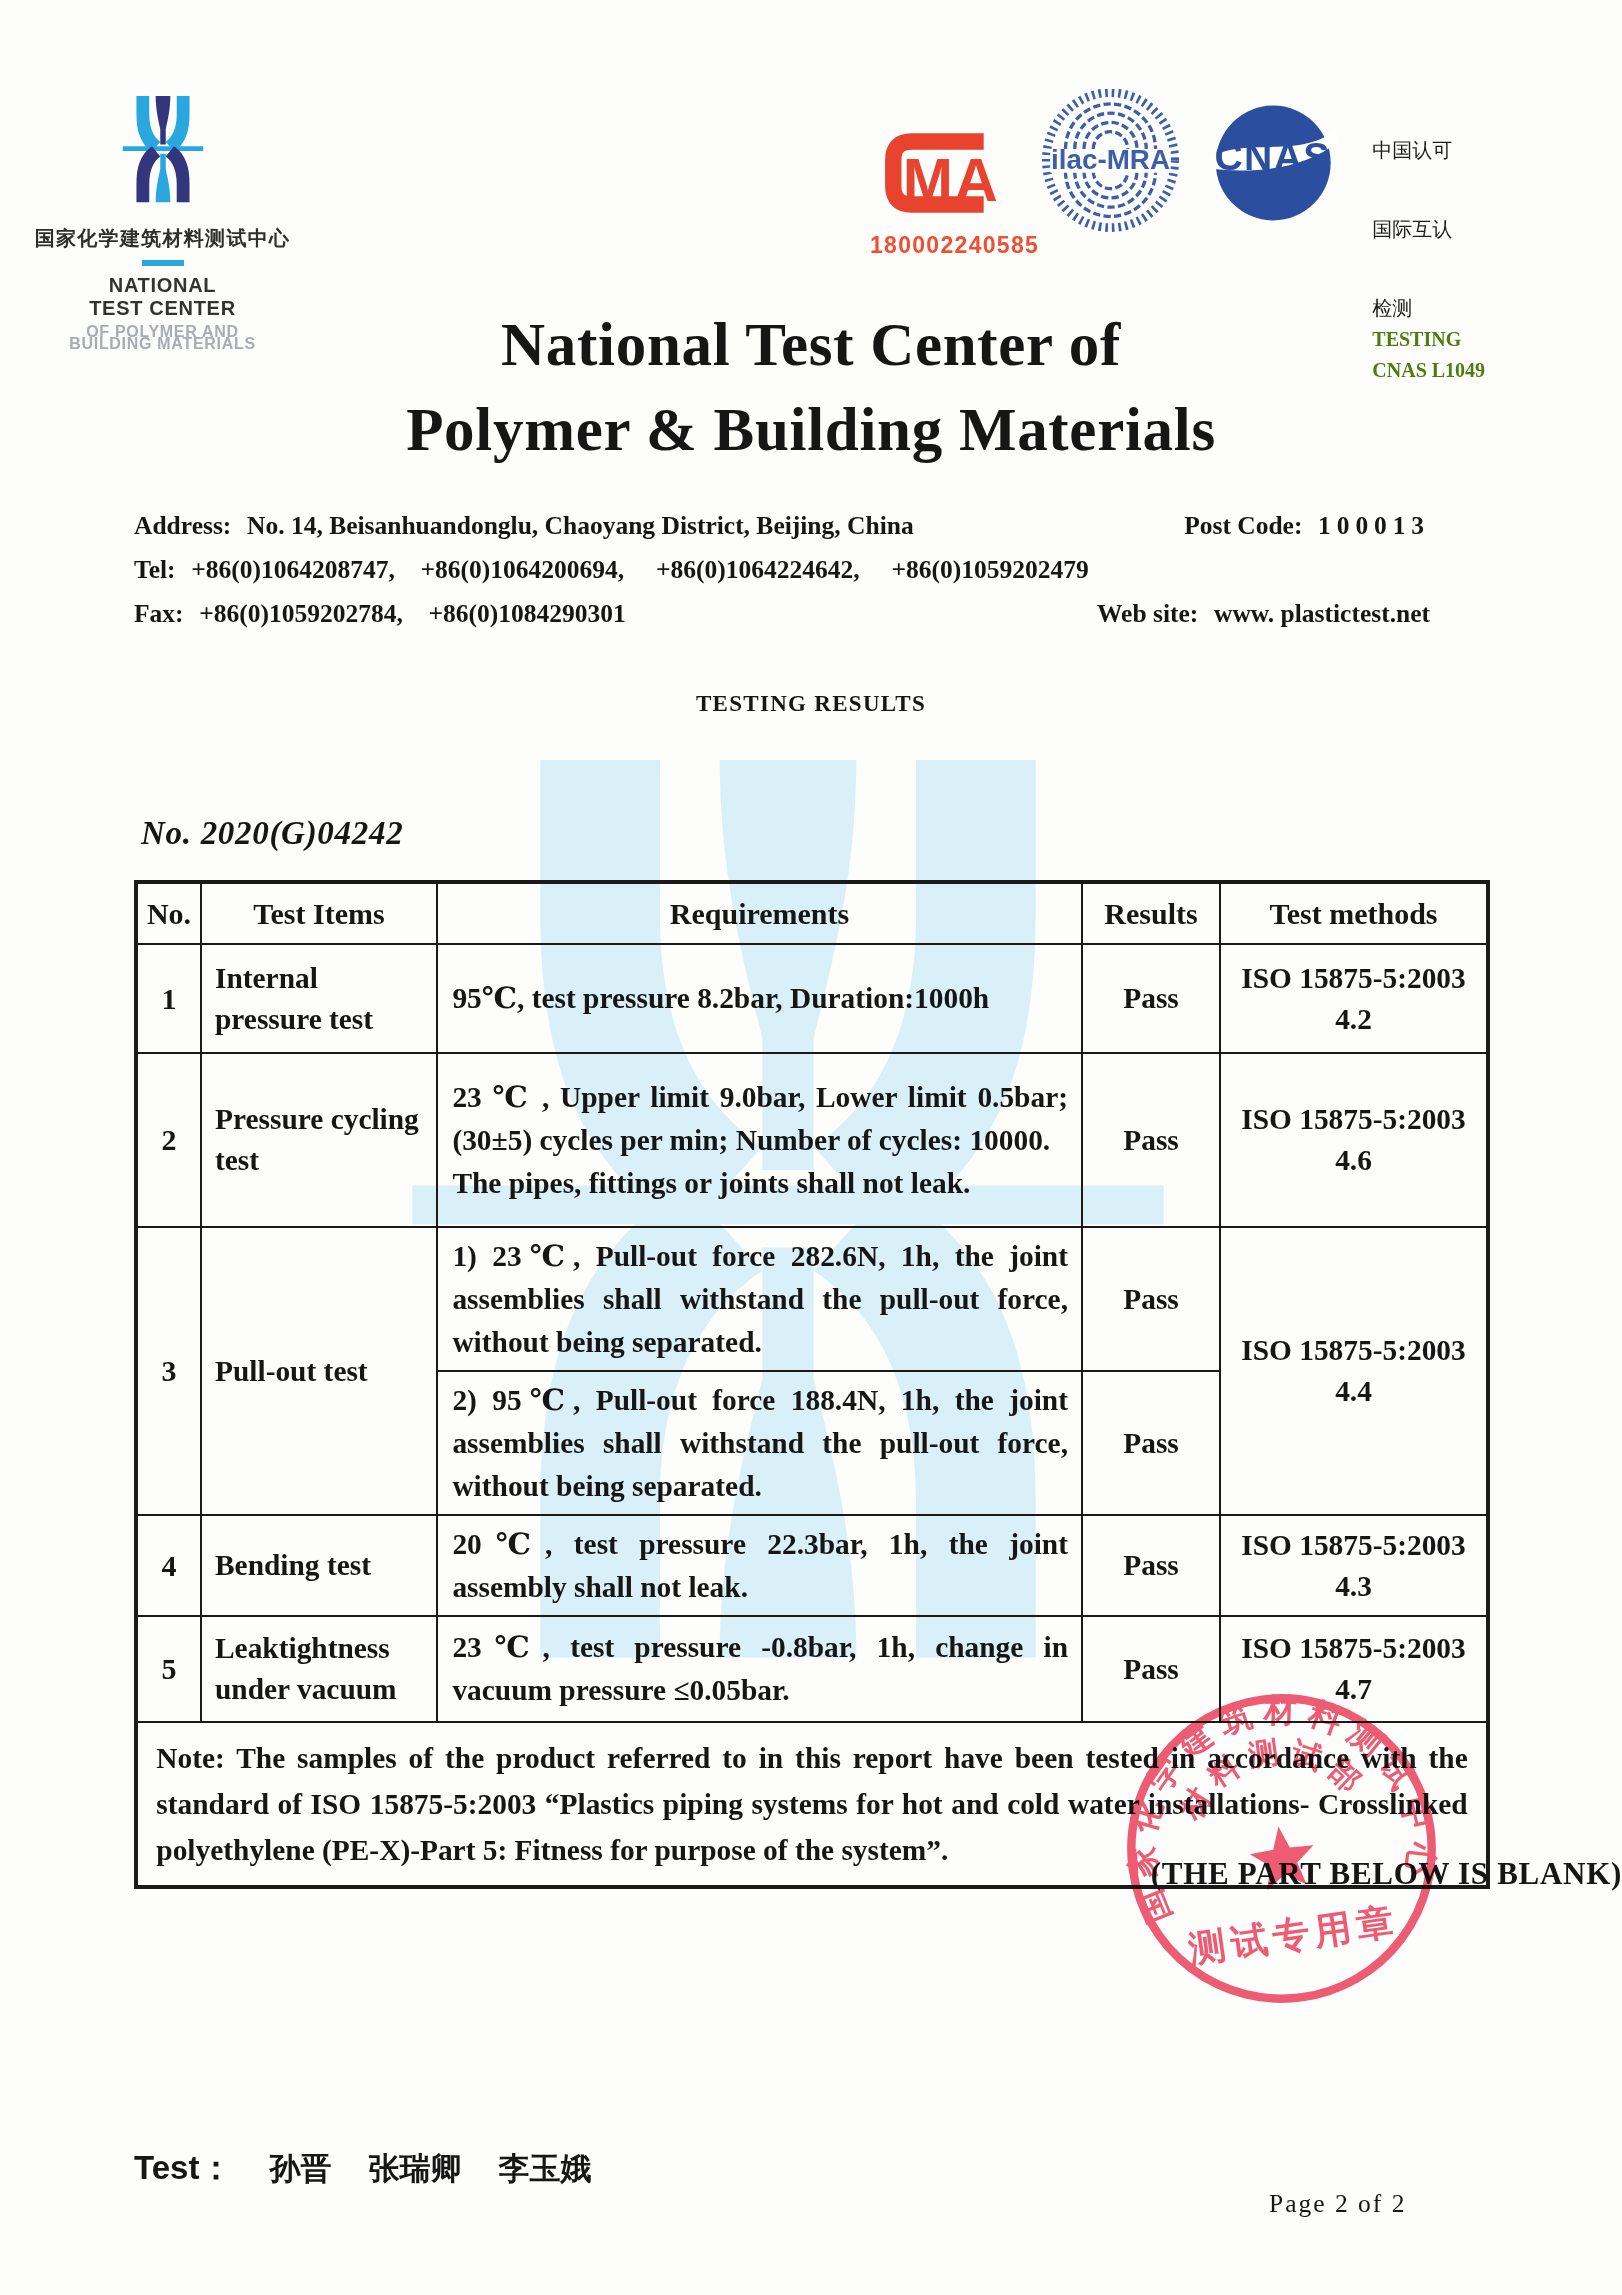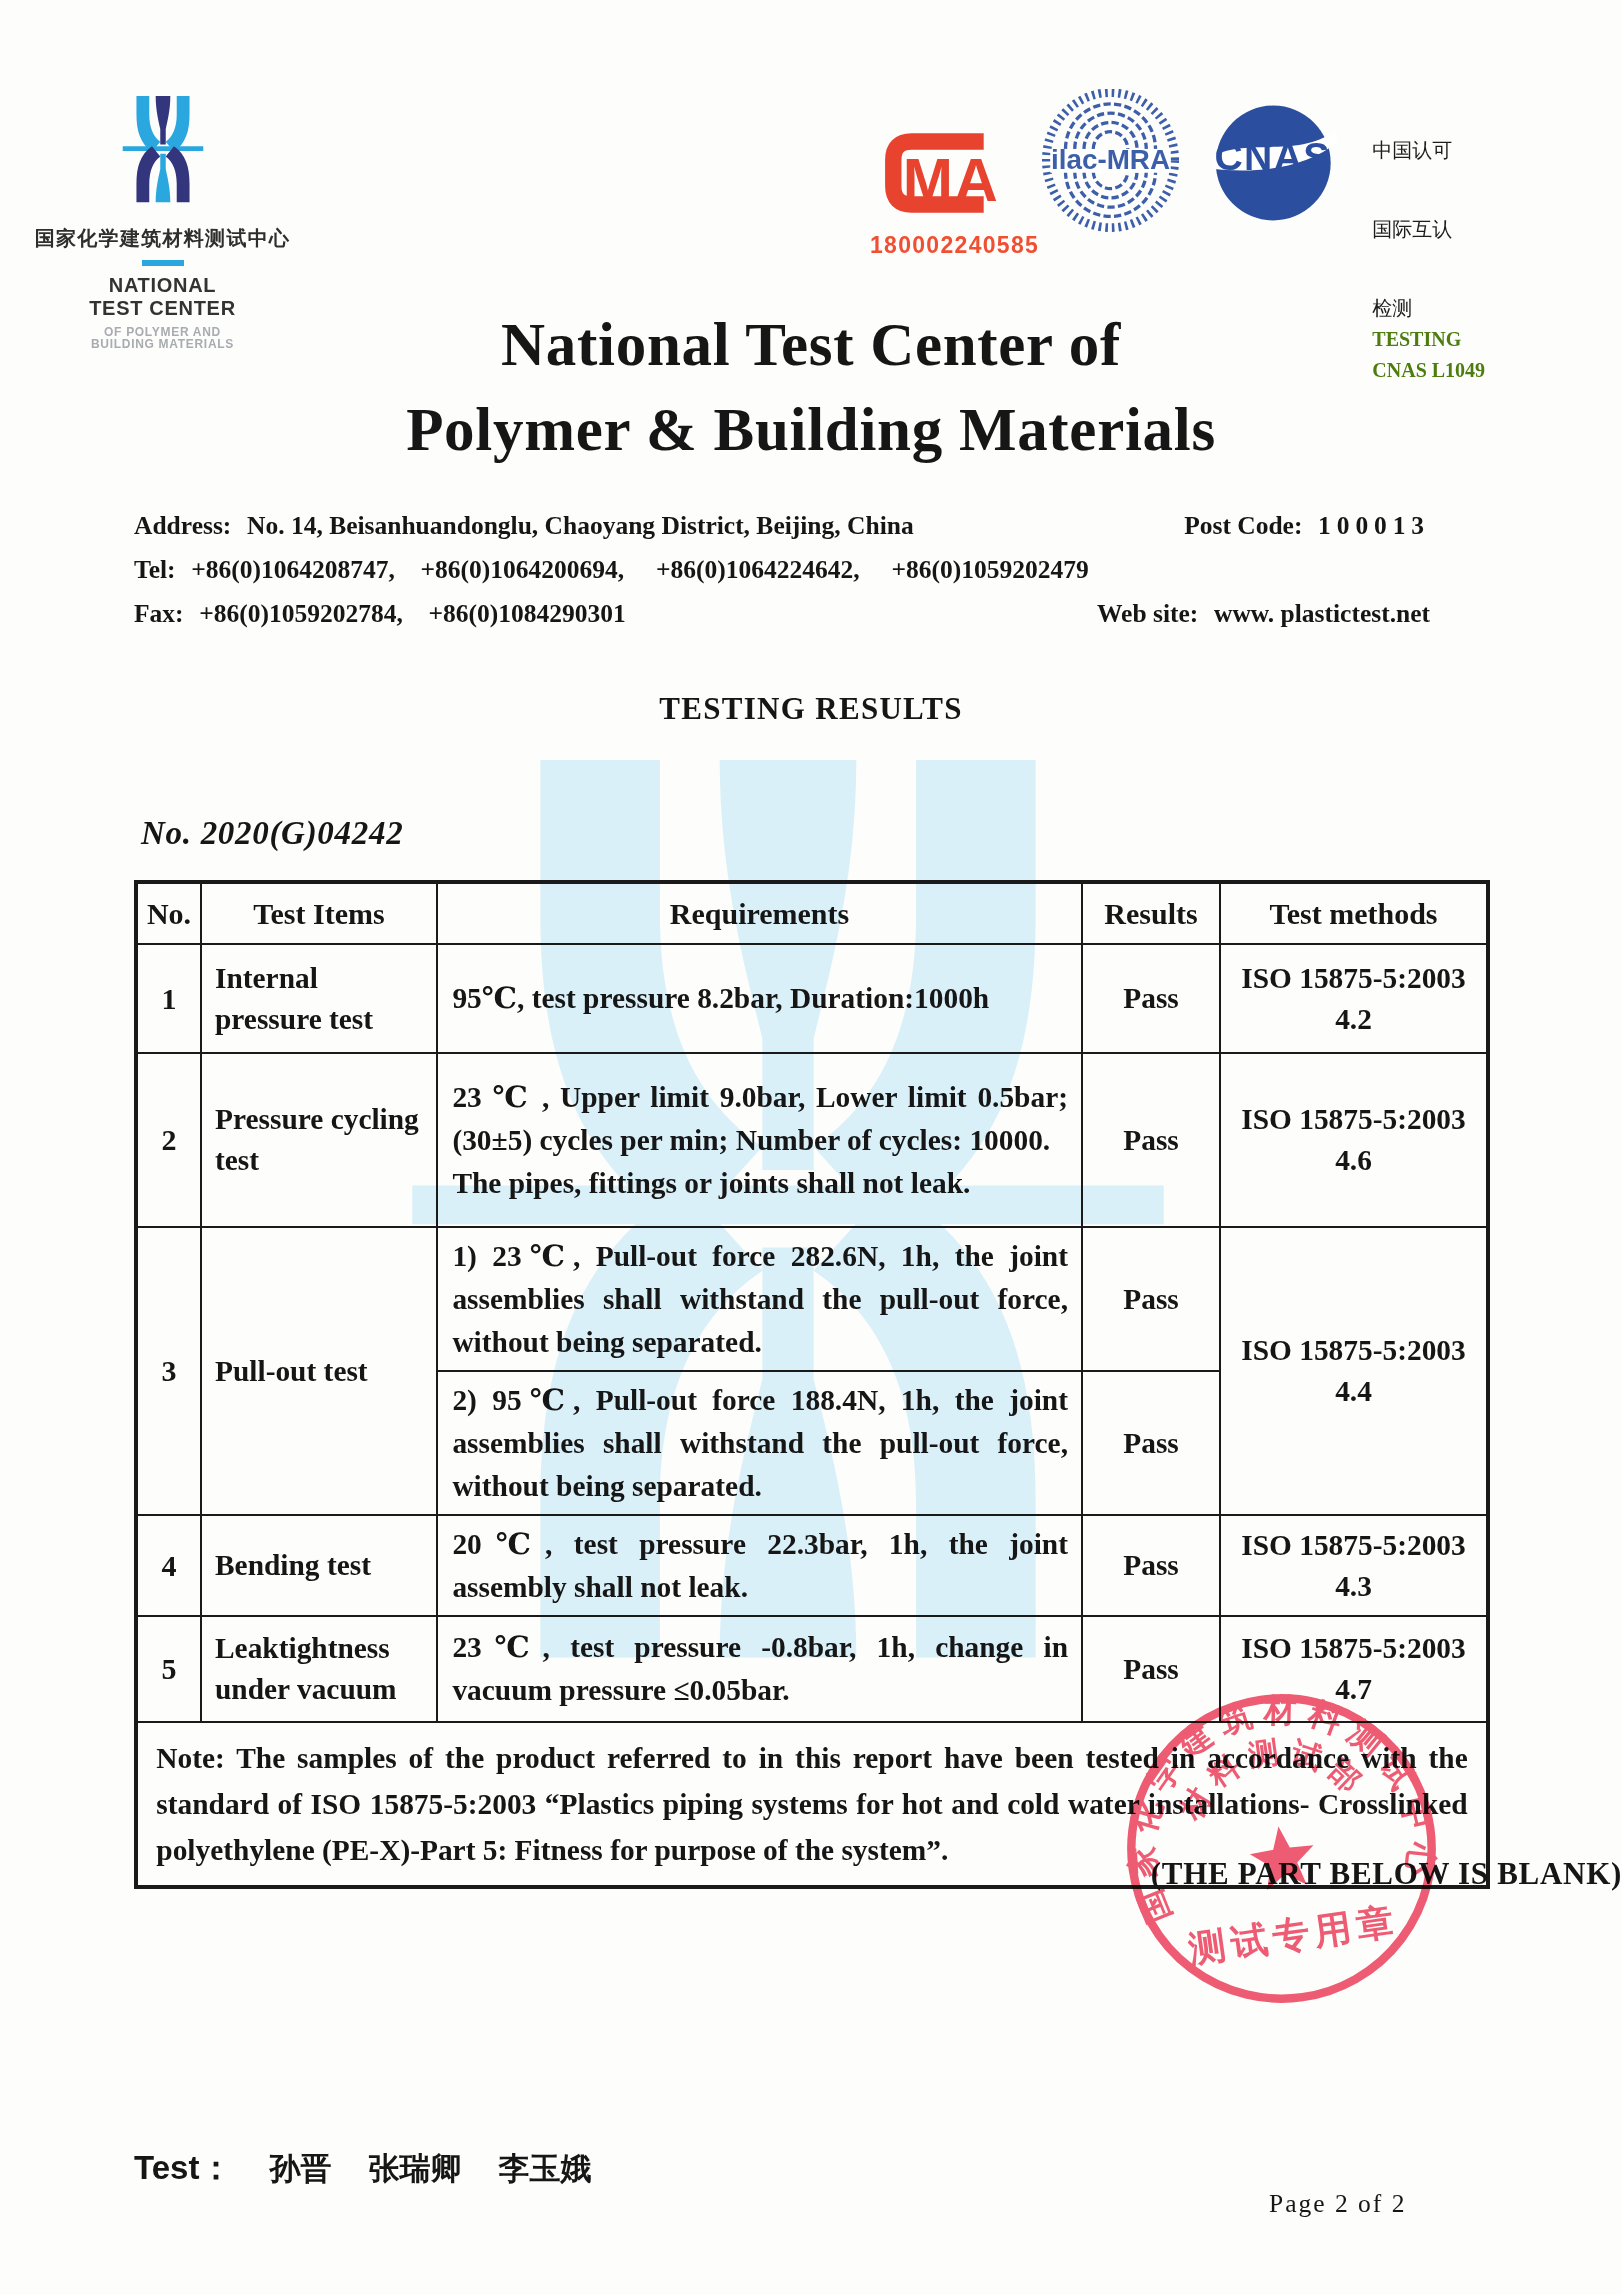--- a/index.html
+++ b/index.html
@@ -11,42 +11,42 @@
   
   .watermark { position:absolute; left:361px; top:760px; z-index:0; }
   
   .brand { position:absolute; left:33px; top:96px; width:259px; text-align:center; z-index:2; }
   .brand-cn { margin-top:21px; font-family:"DejaVu Sans","Liberation Sans",sans-serif;
       font-weight:bold; font-size:20px; letter-spacing:1.3px; color:#2e2e2e; white-space:nowrap; }
   .brand-bar { width:42px; height:5.9px; background:#2ba7df; margin:7.9px auto 7.9px auto; }
   .brand-en { font-family:"Liberation Sans","DejaVu Sans",sans-serif; font-weight:bold;
       font-size:20px; line-height:23px; color:#333; letter-spacing:0.7px; }
   .brand-sub { margin-top:5.9px; font-family:"Liberation Sans","DejaVu Sans",sans-serif;
-      font-weight:bold; font-size:12px; line-height:12.4px; color:#a8abb0; letter-spacing:0.7px; }
+      font-weight:bold; font-size:16px; line-height:12.4px; color:#a8abb0; letter-spacing:0.7px; }
   
   .certs { position:absolute; left:870px; top:97px; display:flex; align-items:flex-start; z-index:2; }
   .cma { margin-top:30px; width:154px; text-align:center; }
   .cma-number { margin-top:10.5px; font-family:"Liberation Sans","DejaVu Sans",sans-serif;
       font-weight:bold; font-size:23px; color:#f04f31; letter-spacing:1.3px; white-space:nowrap; }
   .ilac { margin-left:17px; margin-top:-7.9px; }
   .cnas { margin-left:18.3px; margin-top:3.9px; }
   .acc { margin-left:17px; margin-top:-10.5px; font-size:20px; line-height:31px; white-space:nowrap; }
   .acc-cn { font-family:"DejaVu Sans","Liberation Sans",sans-serif; color:#1d1d1d;margin-top:48px; }
   .acc-en { font-family:Liberation Serif, serif; font-weight:bold; color:#4d7c0f; }
   
   .title { position:absolute; top:302px; left:0; width:100%; text-align:center;
       font-weight:bold; font-size:61px; line-height:85px; letter-spacing:0.7px; z-index:2; }
   .contact { position:absolute; left:134px; top:504px; width:1296px;
       font-weight:bold; font-size:25.5px; line-height:44px; z-index:2; }
   .contact-row { display:flex; justify-content:space-between; white-space:pre-wrap; }
   .contact-left { white-space:pre-wrap; }
   .contact-label { margin-right:15.7px; }
   .postcode-val { letter-spacing:5.9px; }
   .section-title { position:absolute; top:691px; left:0; width:100%; text-align:center;
-      font-weight:bold; font-size:31px; letter-spacing:1.3px; z-index:2; }
+      font-weight:bold; font-size:23px; letter-spacing:1.3px; z-index:2; }
   .report-no { position:absolute; left:141px; top:815px; font-weight:bold; font-style:italic;
       font-size:33px; letter-spacing:0.7px; z-index:2; }
   
   .results-table { position:absolute; left:134px; top:880px; width:1351px; z-index:2;
       border-collapse:collapse; table-layout:fixed; background:transparent; border:4.6px solid #1a1a1a; }
   .results-table th, .results-table td { border:2.6px solid #1a1a1a; font-weight:bold; vertical-align:middle; }
   .results-table th { font-size:30px; }
   .cell-no { text-align:center; font-size:30px; }
   .cell-item { text-align:left; padding:3.9px 5.2px 3.9px 13px; font-size:29.4px; line-height:41px; }
   .cell-req { text-align:justify; padding:6.5px 13px 6.5px 14.4px; font-size:29.4px; line-height:43px; }

